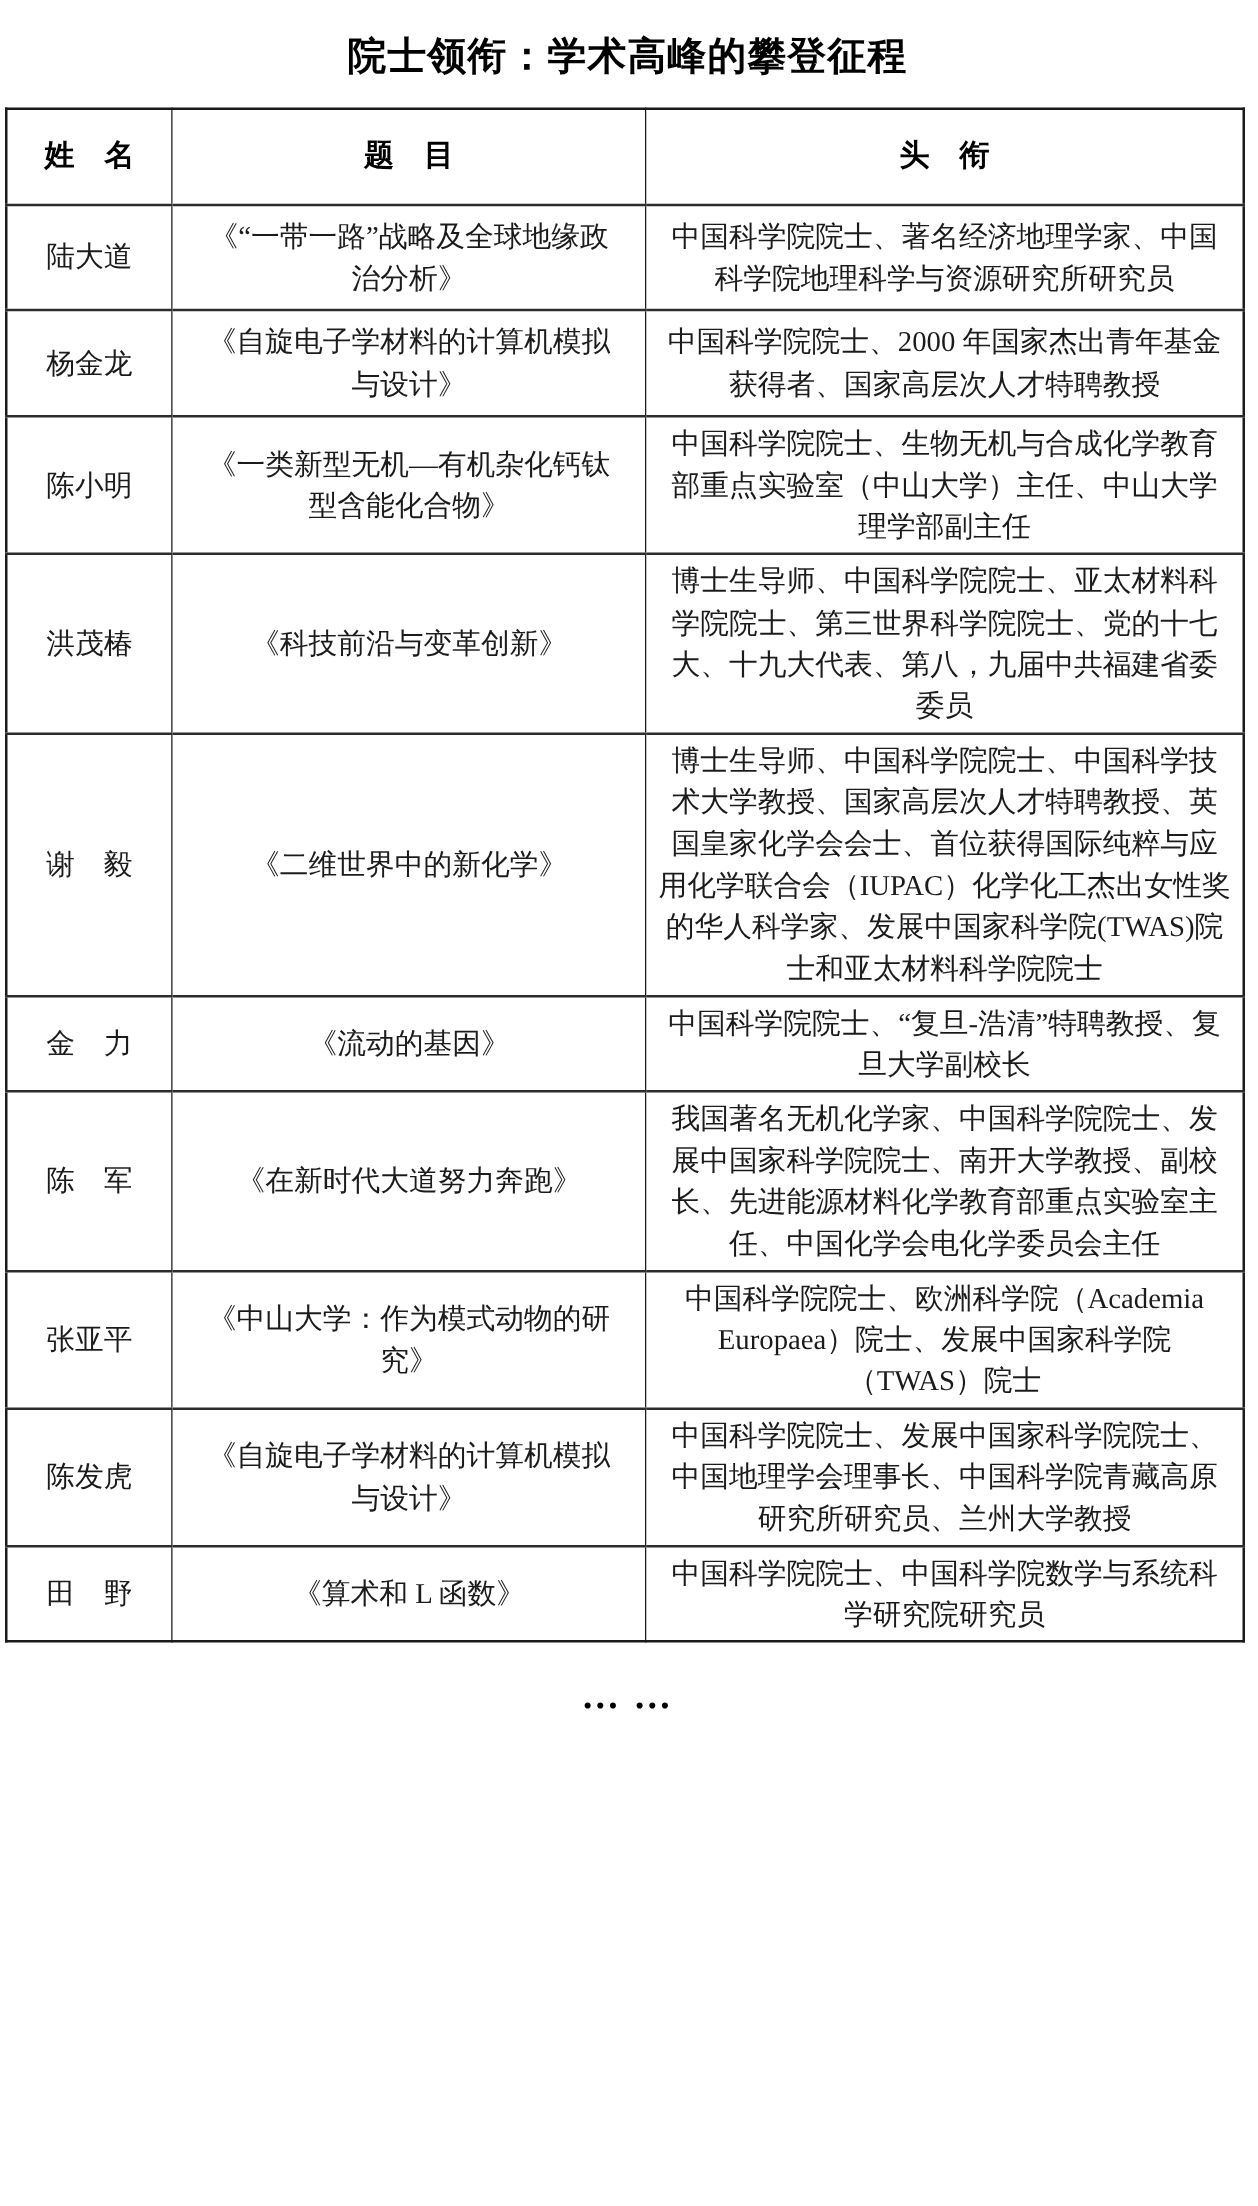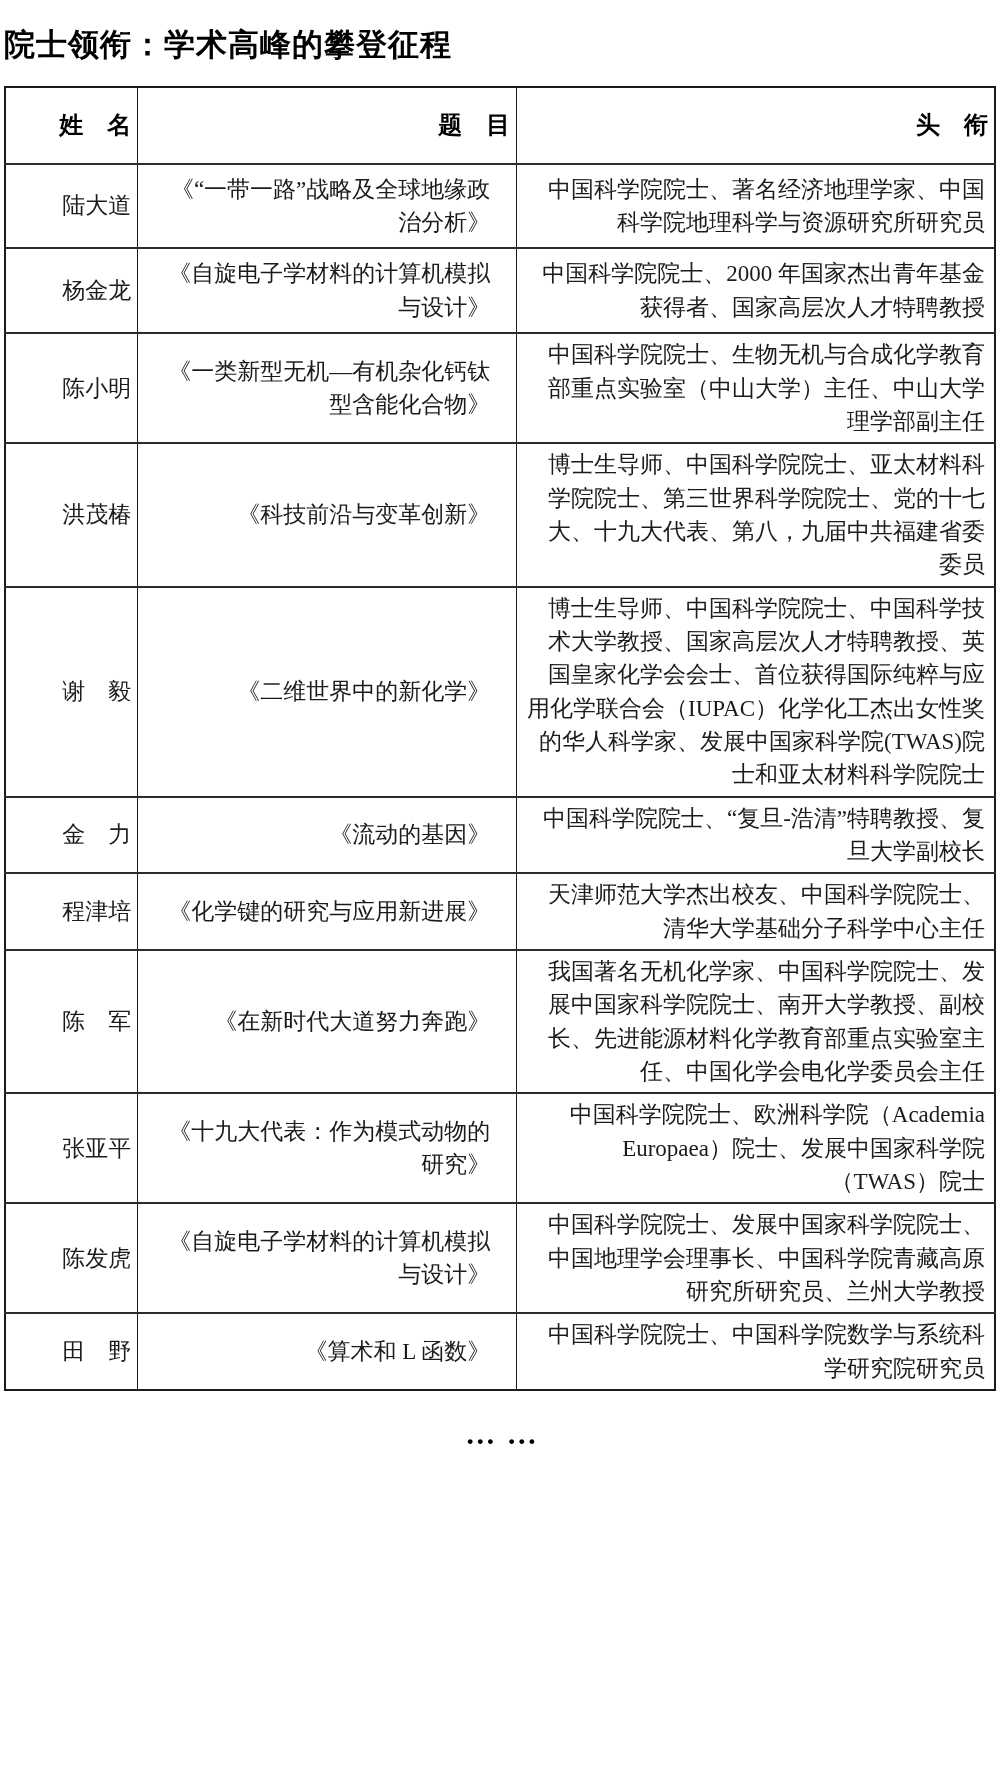--- a/index.html
+++ b/index.html
@@ -8,41 +8,41 @@
     width: 1006px;
     font-family: "Liberation Serif", "DejaVu Serif", serif;
     color: #1b1b1b;
   }
   .page {
     width: 1006px;
     min-height: 1765px;
     padding: 18px 6px 0 4px;
   }
   .doc-title {
-    text-align: left;
+    text-align: center;
     font-size: 31px;
     font-weight: bold;
     letter-spacing: 1px;
     padding: 6px 0 20px 0;
     color: #000000;
   }
   table.roster {
     width: 992px;
     border-collapse: collapse;
     table-layout: fixed;
     border: 2px solid #1a1a1a;
   }
   col.c-name  { width: 13.4%; }
   col.c-topic { width: 38.3%; }
   col.c-title { width: 48.3%; }
   th, td {
     border-left: 1px solid #1a1a1a;
     border-bottom: 2px solid #2c2c2c;
     vertical-align: middle;
-    text-align: right;
+    text-align: center;
     font-size: 23px;
     line-height: 1.45;
     font-weight: normal;
   }
   th:first-child, td:first-child { border-left: none; }
   tr:last-child td { border-bottom: none; }
   th {
     font-weight: bold;
     font-size: 24px;
     padding: 20px 6px;
@@ -105,32 +105,27 @@
         <td class="name-cell">谢　毅</td>
         <td class="topic-cell">《二维世界中的新化学》</td>
         <td class="titles-cell">博士生导师、中国科学院院士、中国科学技术大学教授、国家高层次人才特聘教授、英国皇家化学会会士、首位获得国际纯粹与应用化学联合会（IUPAC）化学化工杰出女性奖的华人科学家、发展中国家科学院(TWAS)院士和亚太材料科学院院士</td>
       </tr>
       <tr>
         <td class="name-cell">金　力</td>
         <td class="topic-cell">《流动的基因》</td>
         <td class="titles-cell">中国科学院院士、“复旦-浩清”特聘教授、复旦大学副校长</td>
       </tr>
       <tr>
-        <td class="name-cell">程津培</td>
-        <td class="topic-cell">《化学键的研究与应用新进展》</td>
-        <td class="titles-cell">天津师范大学杰出校友、中国科学院院士、清华大学基础分子科学中心主任</td>
-      </tr>
-      <tr>
         <td class="name-cell">陈　军</td>
         <td class="topic-cell">《在新时代大道努力奔跑》</td>
         <td class="titles-cell">我国著名无机化学家、中国科学院院士、发展中国家科学院院士、南开大学教授、副校长、先进能源材料化学教育部重点实验室主任、中国化学会电化学委员会主任</td>
       </tr>
       <tr>
         <td class="name-cell">张亚平</td>
-        <td class="topic-cell">《十九大代表：作为模式动物的研究》</td>
+        <td class="topic-cell">《中山大学：作为模式动物的研究》</td>
         <td class="titles-cell">中国科学院院士、欧洲科学院（Academia Europaea）院士、发展中国家科学院（TWAS）院士</td>
       </tr>
       <tr>
         <td class="name-cell">陈发虎</td>
         <td class="topic-cell">《自旋电子学材料的计算机模拟与设计》</td>
         <td class="titles-cell">中国科学院院士、发展中国家科学院院士、中国地理学会理事长、中国科学院青藏高原研究所研究员、兰州大学教授</td>
       </tr>
       <tr>
         <td class="name-cell">田　野</td>
         <td class="topic-cell">《算术和 L 函数》</td>

